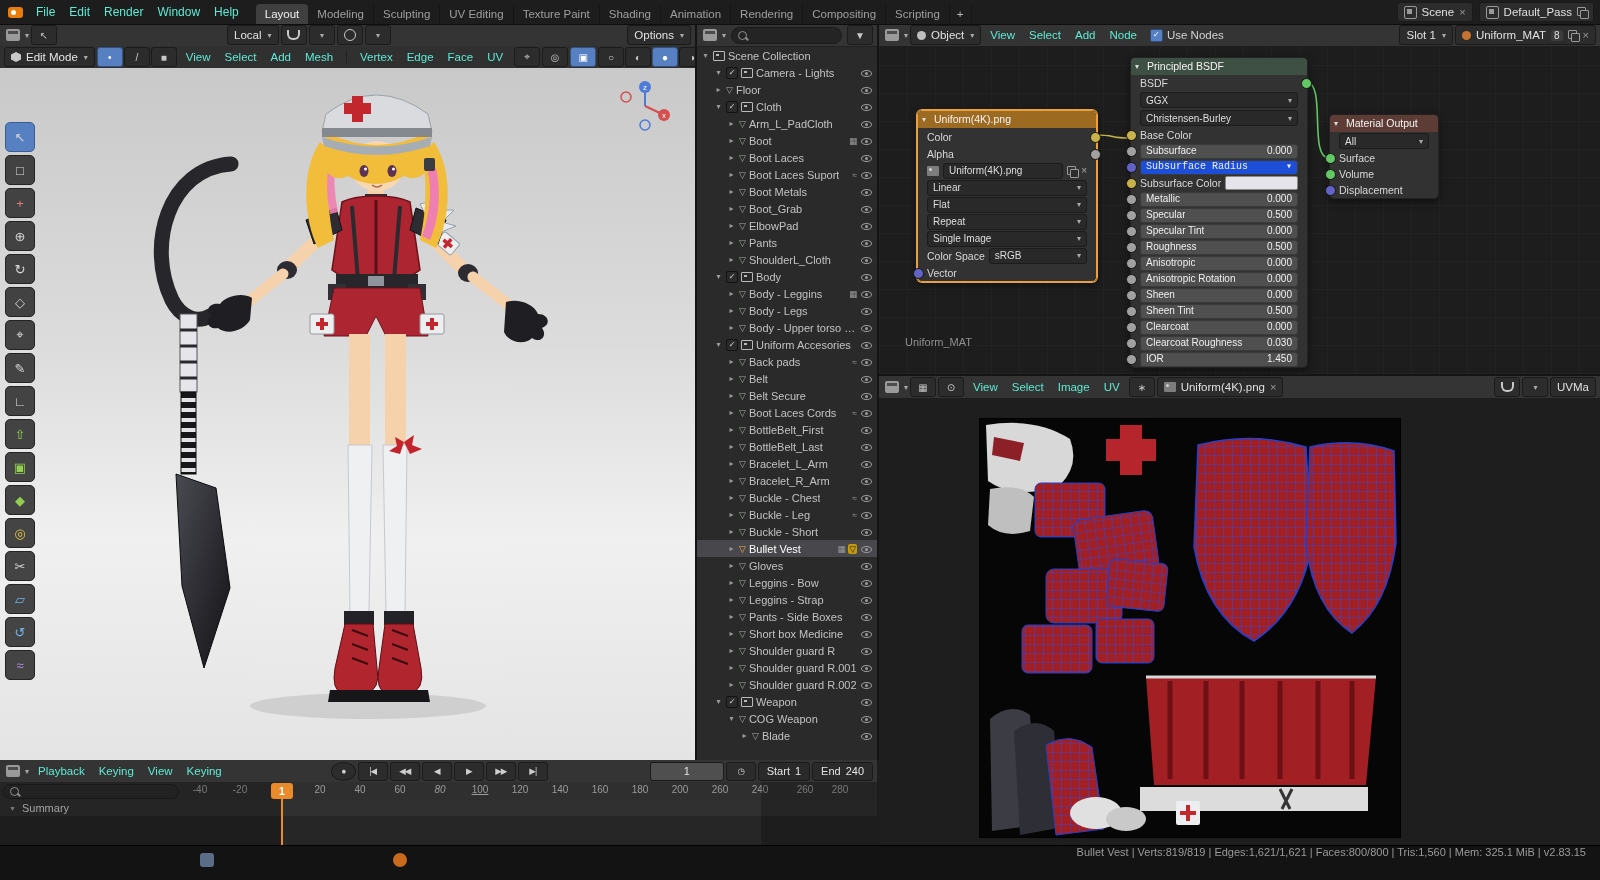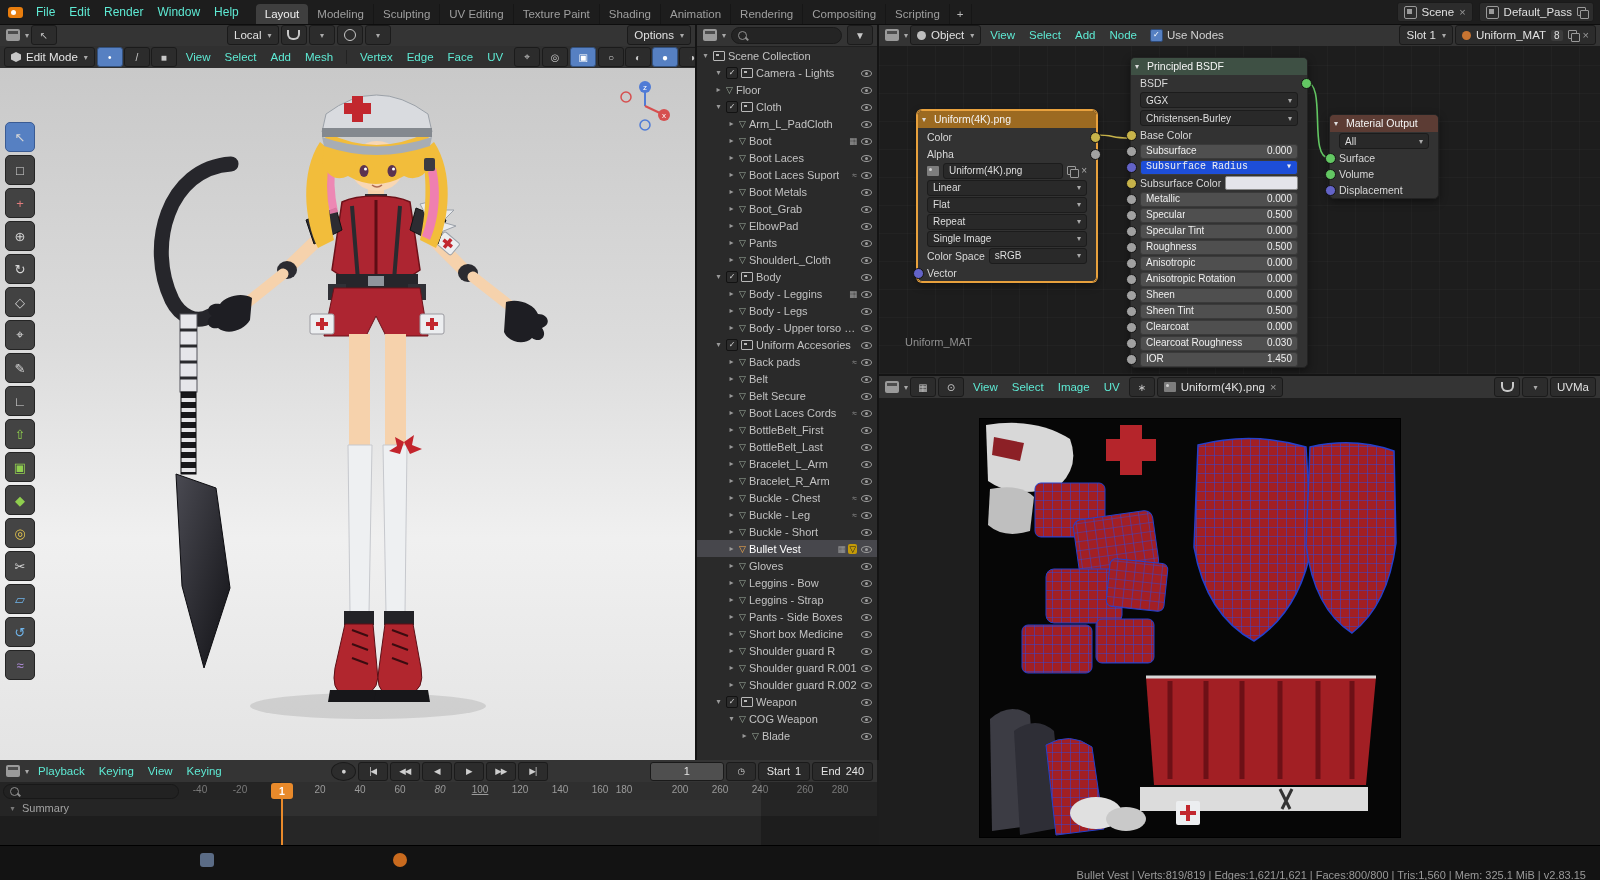--- a/index.html
+++ b/index.html
@@ -129,21 +129,21 @@
                   color:#fff;font-size:10.5px;font-weight:bold;text-align:center;line-height:16px;z-index:5;}
   #playhead-line{position:absolute;left:281px;top:39px;bottom:0;width:2px;background:#e98a2b;z-index:5;}
   .tl-btn{min-width:22px;height:17px;background:#2c2c2c;border:1px solid #1b1b1b;border-radius:3px;color:#cfcfcf;
           font-size:8.5px;display:inline-flex;align-items:center;justify-content:center;padding:0 3px;flex:none;letter-spacing:-1px;}
   .tl-fld{background:#2a2a2a;border:1px solid #1a1a1a;border-radius:3px;height:17px;display:inline-flex;align-items:center;
           gap:5px;padding:0 8px;font-size:11px;color:#e4e4e4;flex:none;}
   .tl-fld.frame{width:56px;justify-content:center;background:#4f4f4f;}
 
   
   #statusbar{position:absolute;left:0;top:845px;width:1600px;height:35px;background:#131313;border-top:1px solid #000;
-             display:flex;align-items:flex-end;font-size:11px;color:#9a9a9a;}
+             display:flex;align-items:flex-start;font-size:11px;color:#9a9a9a;}
   #sb-stats{margin-left:auto;padding-right:14px;white-space:nowrap;}
   .sbic{width:14px;height:14px;border-radius:3px;display:inline-block;position:absolute;top:7px;}
   .sbic.a{left:200px;background:#5b6c86;} .sbic.b{left:393px;background:#c96a1e;border-radius:50%;}
 
   .sep{width:1px;height:14px;background:#222;margin:0 4px;flex:none;}
   .grow{flex:1 1 auto;min-width:0;}
 </style>
 </head>
 <body>
 
@@ -1127,21 +1127,21 @@
         <span class="tick" style="left: 240px;">-20</span>
         <span class="tick" style="left: 280px;">0</span>
         <span class="tick" style="left: 320px;">20</span>
         <span class="tick" style="left: 360px;">40</span>
         <span class="tick" style="left: 400px;">60</span>
         <span class="tick" style="left: 440px; font-style: italic;">80</span>
         <span class="tick" style="left: 480px; text-decoration: underline;">100</span>
         <span class="tick" style="left: 520px;">120</span>
         <span class="tick" style="left: 560px;">140</span>
         <span class="tick" style="left: 600px;">160</span>
-        <span class="tick" style="left: 624px;">180</span>
+        <span class="tick" style="left: 640px;">180</span>
         <span class="tick" style="left: 680px;">200</span>
         <span class="tick" style="left: 720px;">260</span>
         <span class="tick" style="left: 760px;">240</span>
         <span class="tick" style="left: 805px;">260</span>
         <span class="tick" style="left: 840px;">280</span>
       </div>
     <div id="tl-search">
         <span class="mag"></span>
       </div>
     <div id="tl-summary">

